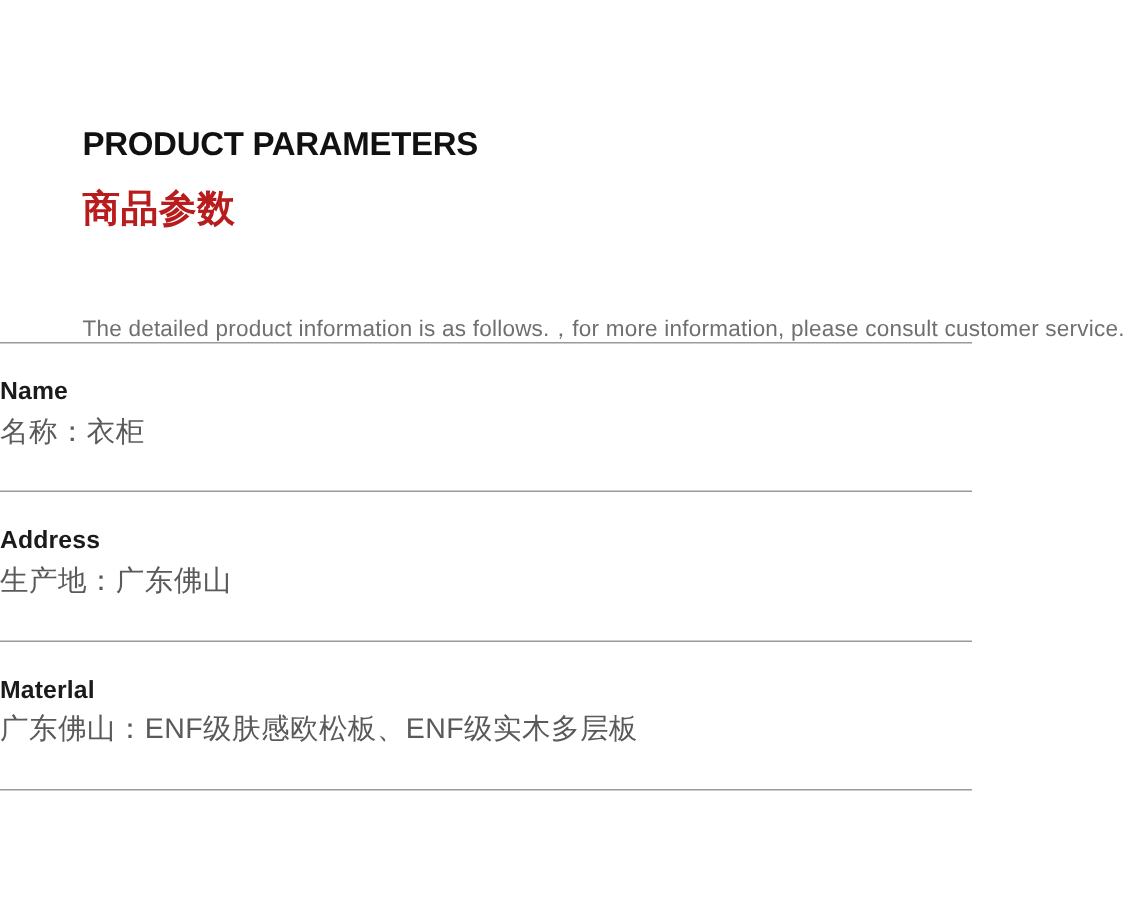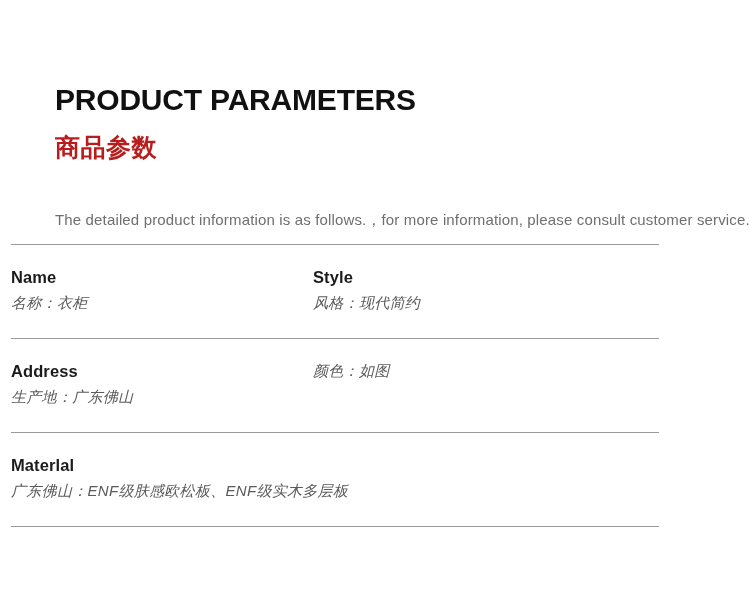--- a/index.html
+++ b/index.html
@@ -25,21 +25,21 @@
   }
 
   
   .header {
     position: absolute;
     left: 55px;
     top: 84px;
     width: 650px;
   }
   .title-en {
-    font-size: 30px;
+    font-size: 22px;
     font-weight: bold;
     color: #111111;
     letter-spacing: -0.2px;
     line-height: 1.08;
     margin: 0;
     white-space: nowrap;
   }
   .title-cn {
     font-size: 25px;
     font-weight: bold;
@@ -59,23 +59,22 @@
     position: absolute;
     left: 0;
     top: 126px;
     white-space: nowrap;
   }
 
   
   .spec-table {
     position: absolute;
     left: 0;
-    top: 244px;
+    top: 228px;
     width: 623px;
-    padding-left: 11px;
   }
   .divider {
     height: 1px;
     background: #9a9a9a;
     margin: 0 auto;
     width: 648px;
     border: 0;
   }
   .spec-row {
     position: relative;
@@ -98,28 +97,27 @@
   .spec-label {
     font-size: 16.5px;
     font-weight: bold;
     color: #1b1b1b;
     letter-spacing: 0.1px;
     line-height: 1.25;
     margin: 0 0 5px 0;
     white-space: nowrap;
   }
   .spec-value {
-    font-size: 15px;
+    font-size: 19px;
     font-weight: normal;
     color: #5a5a5a;
     letter-spacing: 0.3px;
     line-height: 1.3;
     margin: 0;
     white-space: nowrap;
-    font-style: italic;
   }
 
   .tail-space {
     height: 48px;
   }
 </style>
 </head>
 <body>
 
 <div class="page">
@@ -132,35 +130,30 @@
 
   <div class="spec-table">
 
     <hr class="divider">
 
     <div class="spec-row">
       <div class="spec-cell">
         <p class="spec-label">Name</p>
         <p class="spec-value">名称：衣柜</p>
       </div>
-      <div class="spec-cell">
-        <p class="spec-label">Style</p>
-        <p class="spec-value">风格：现代简约</p>
-      </div>
     </div>
 
     <hr class="divider">
 
     <div class="spec-row">
       <div class="spec-cell">
         <p class="spec-label">Address</p>
         <p class="spec-value">生产地：广东佛山</p>
       </div>
       <div class="spec-cell">
-        <p class="spec-value">颜色：如图</p>
       </div>
     </div>
 
     <hr class="divider">
 
     <div class="spec-row">
       <div class="spec-cell wide">
         <p class="spec-label">Materlal</p>
         <p class="spec-value">广东佛山：ENF级肤感欧松板、ENF级实木多层板</p>
       </div>

